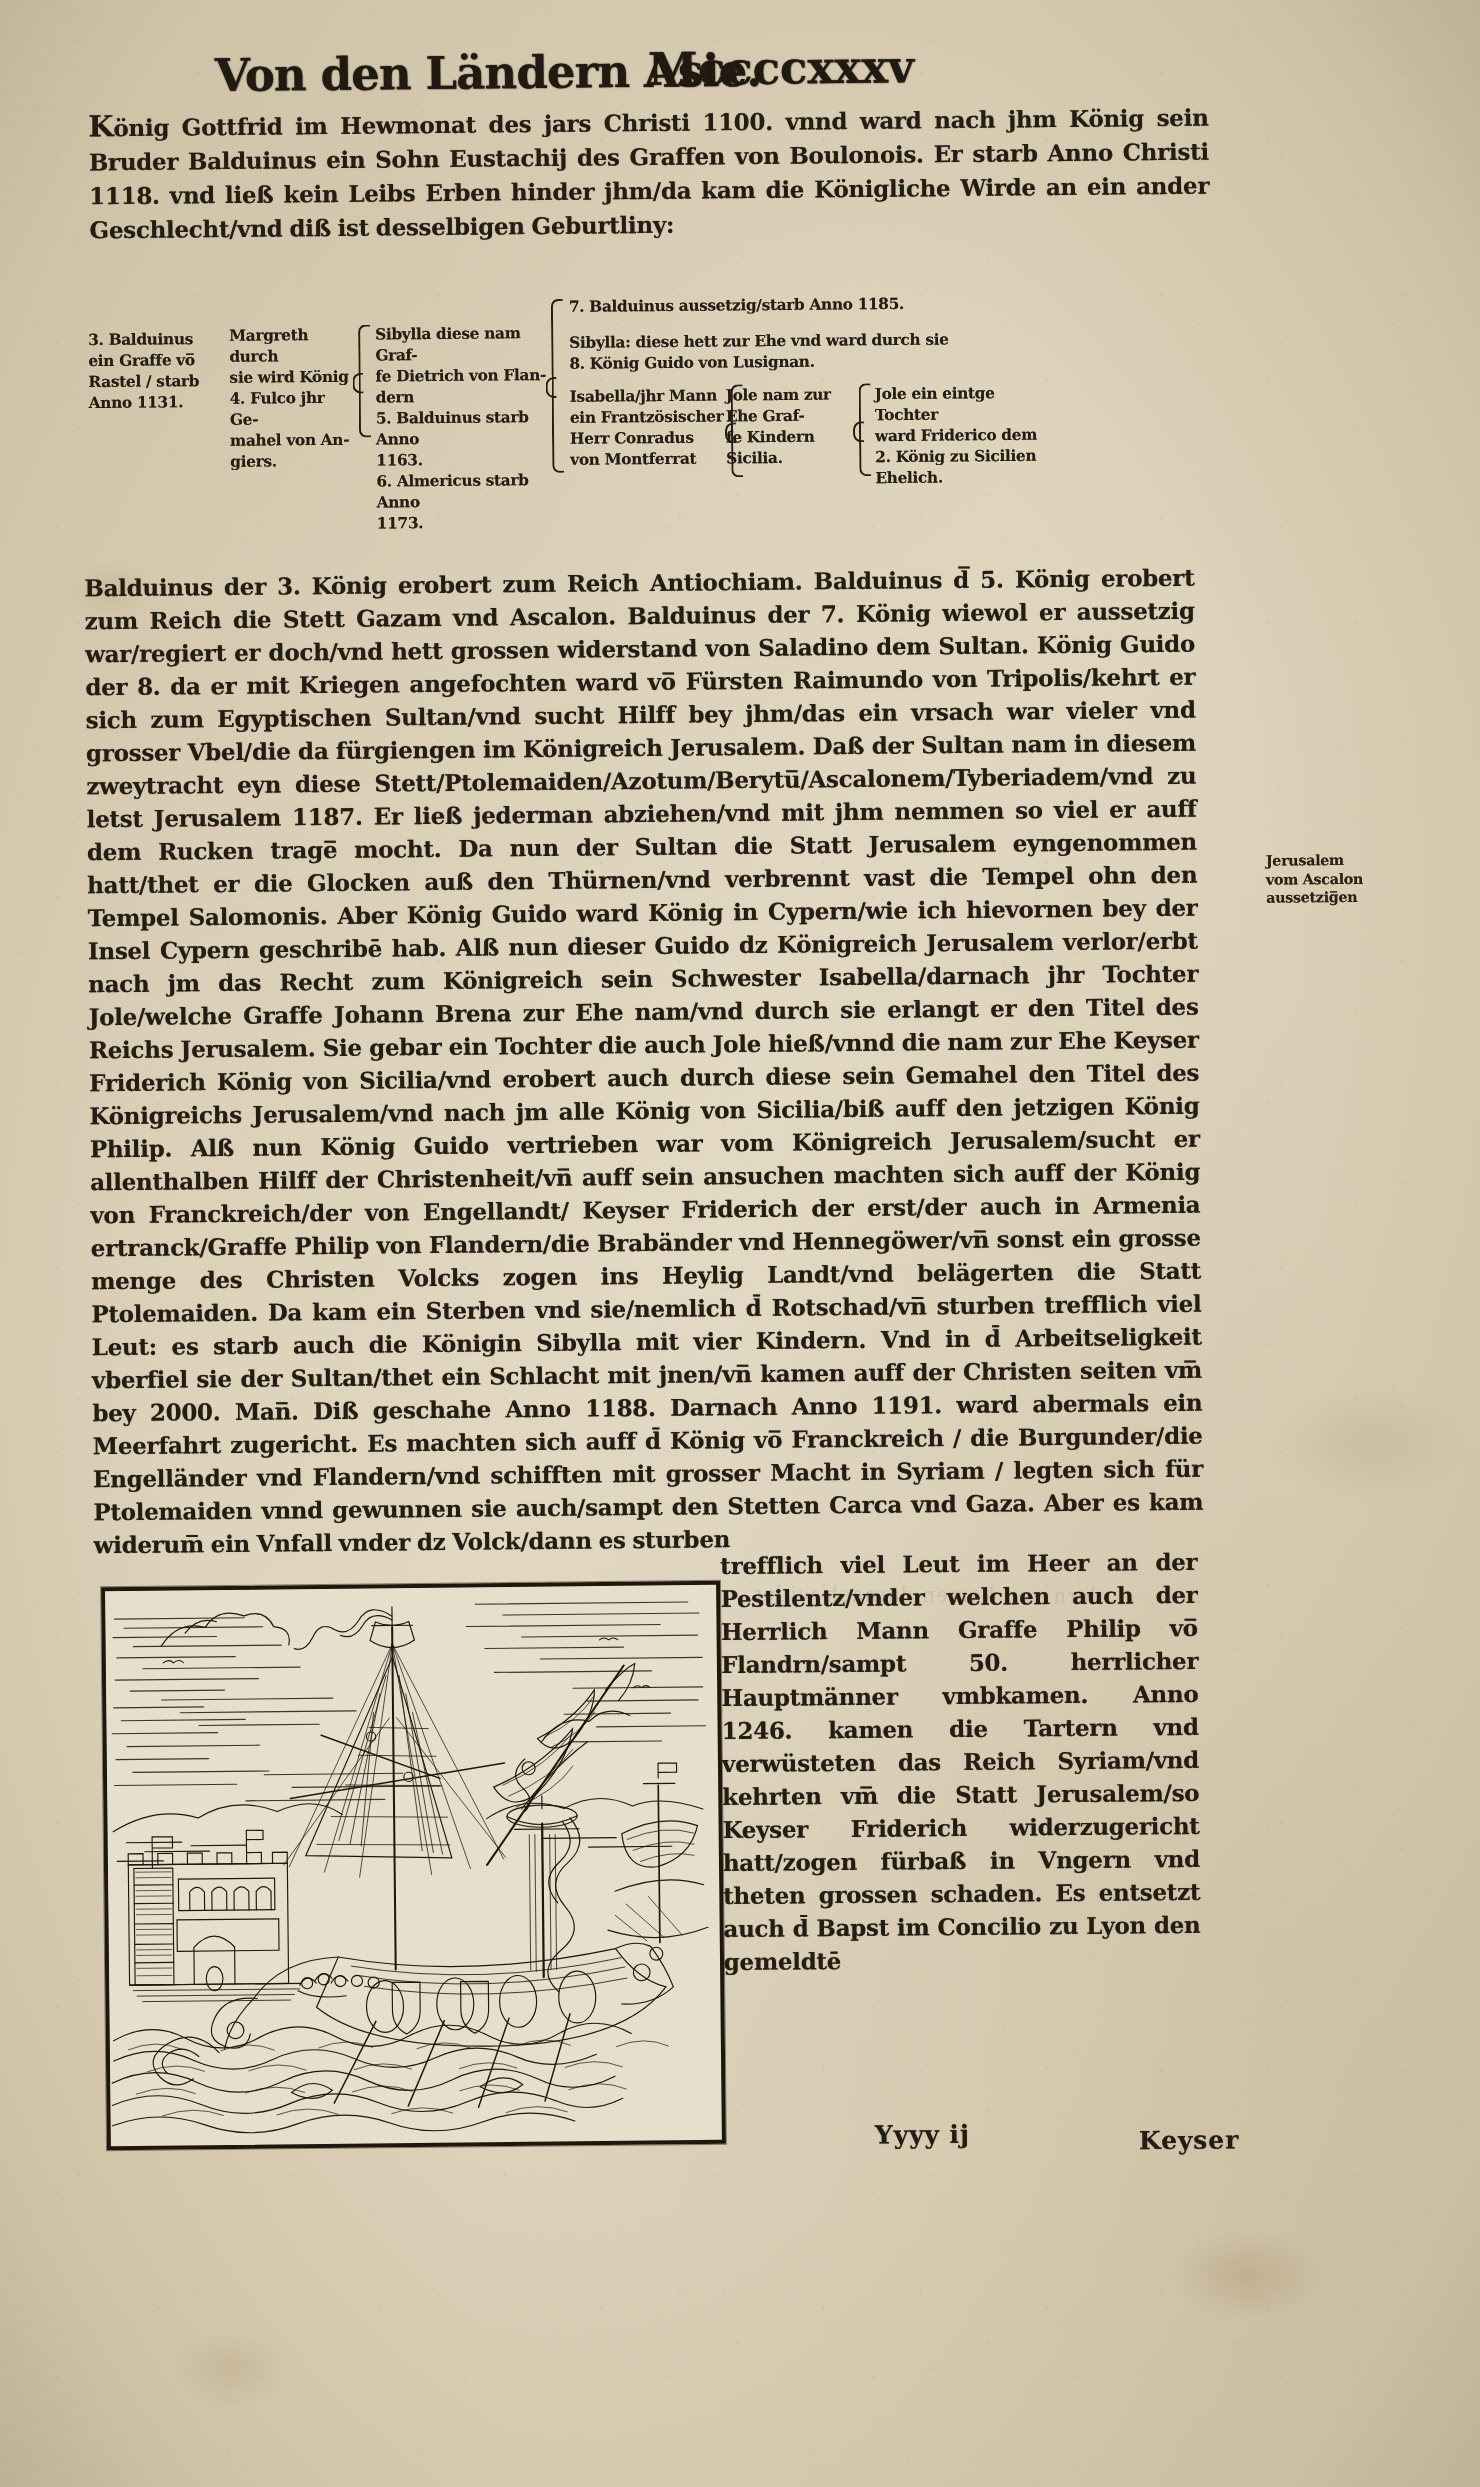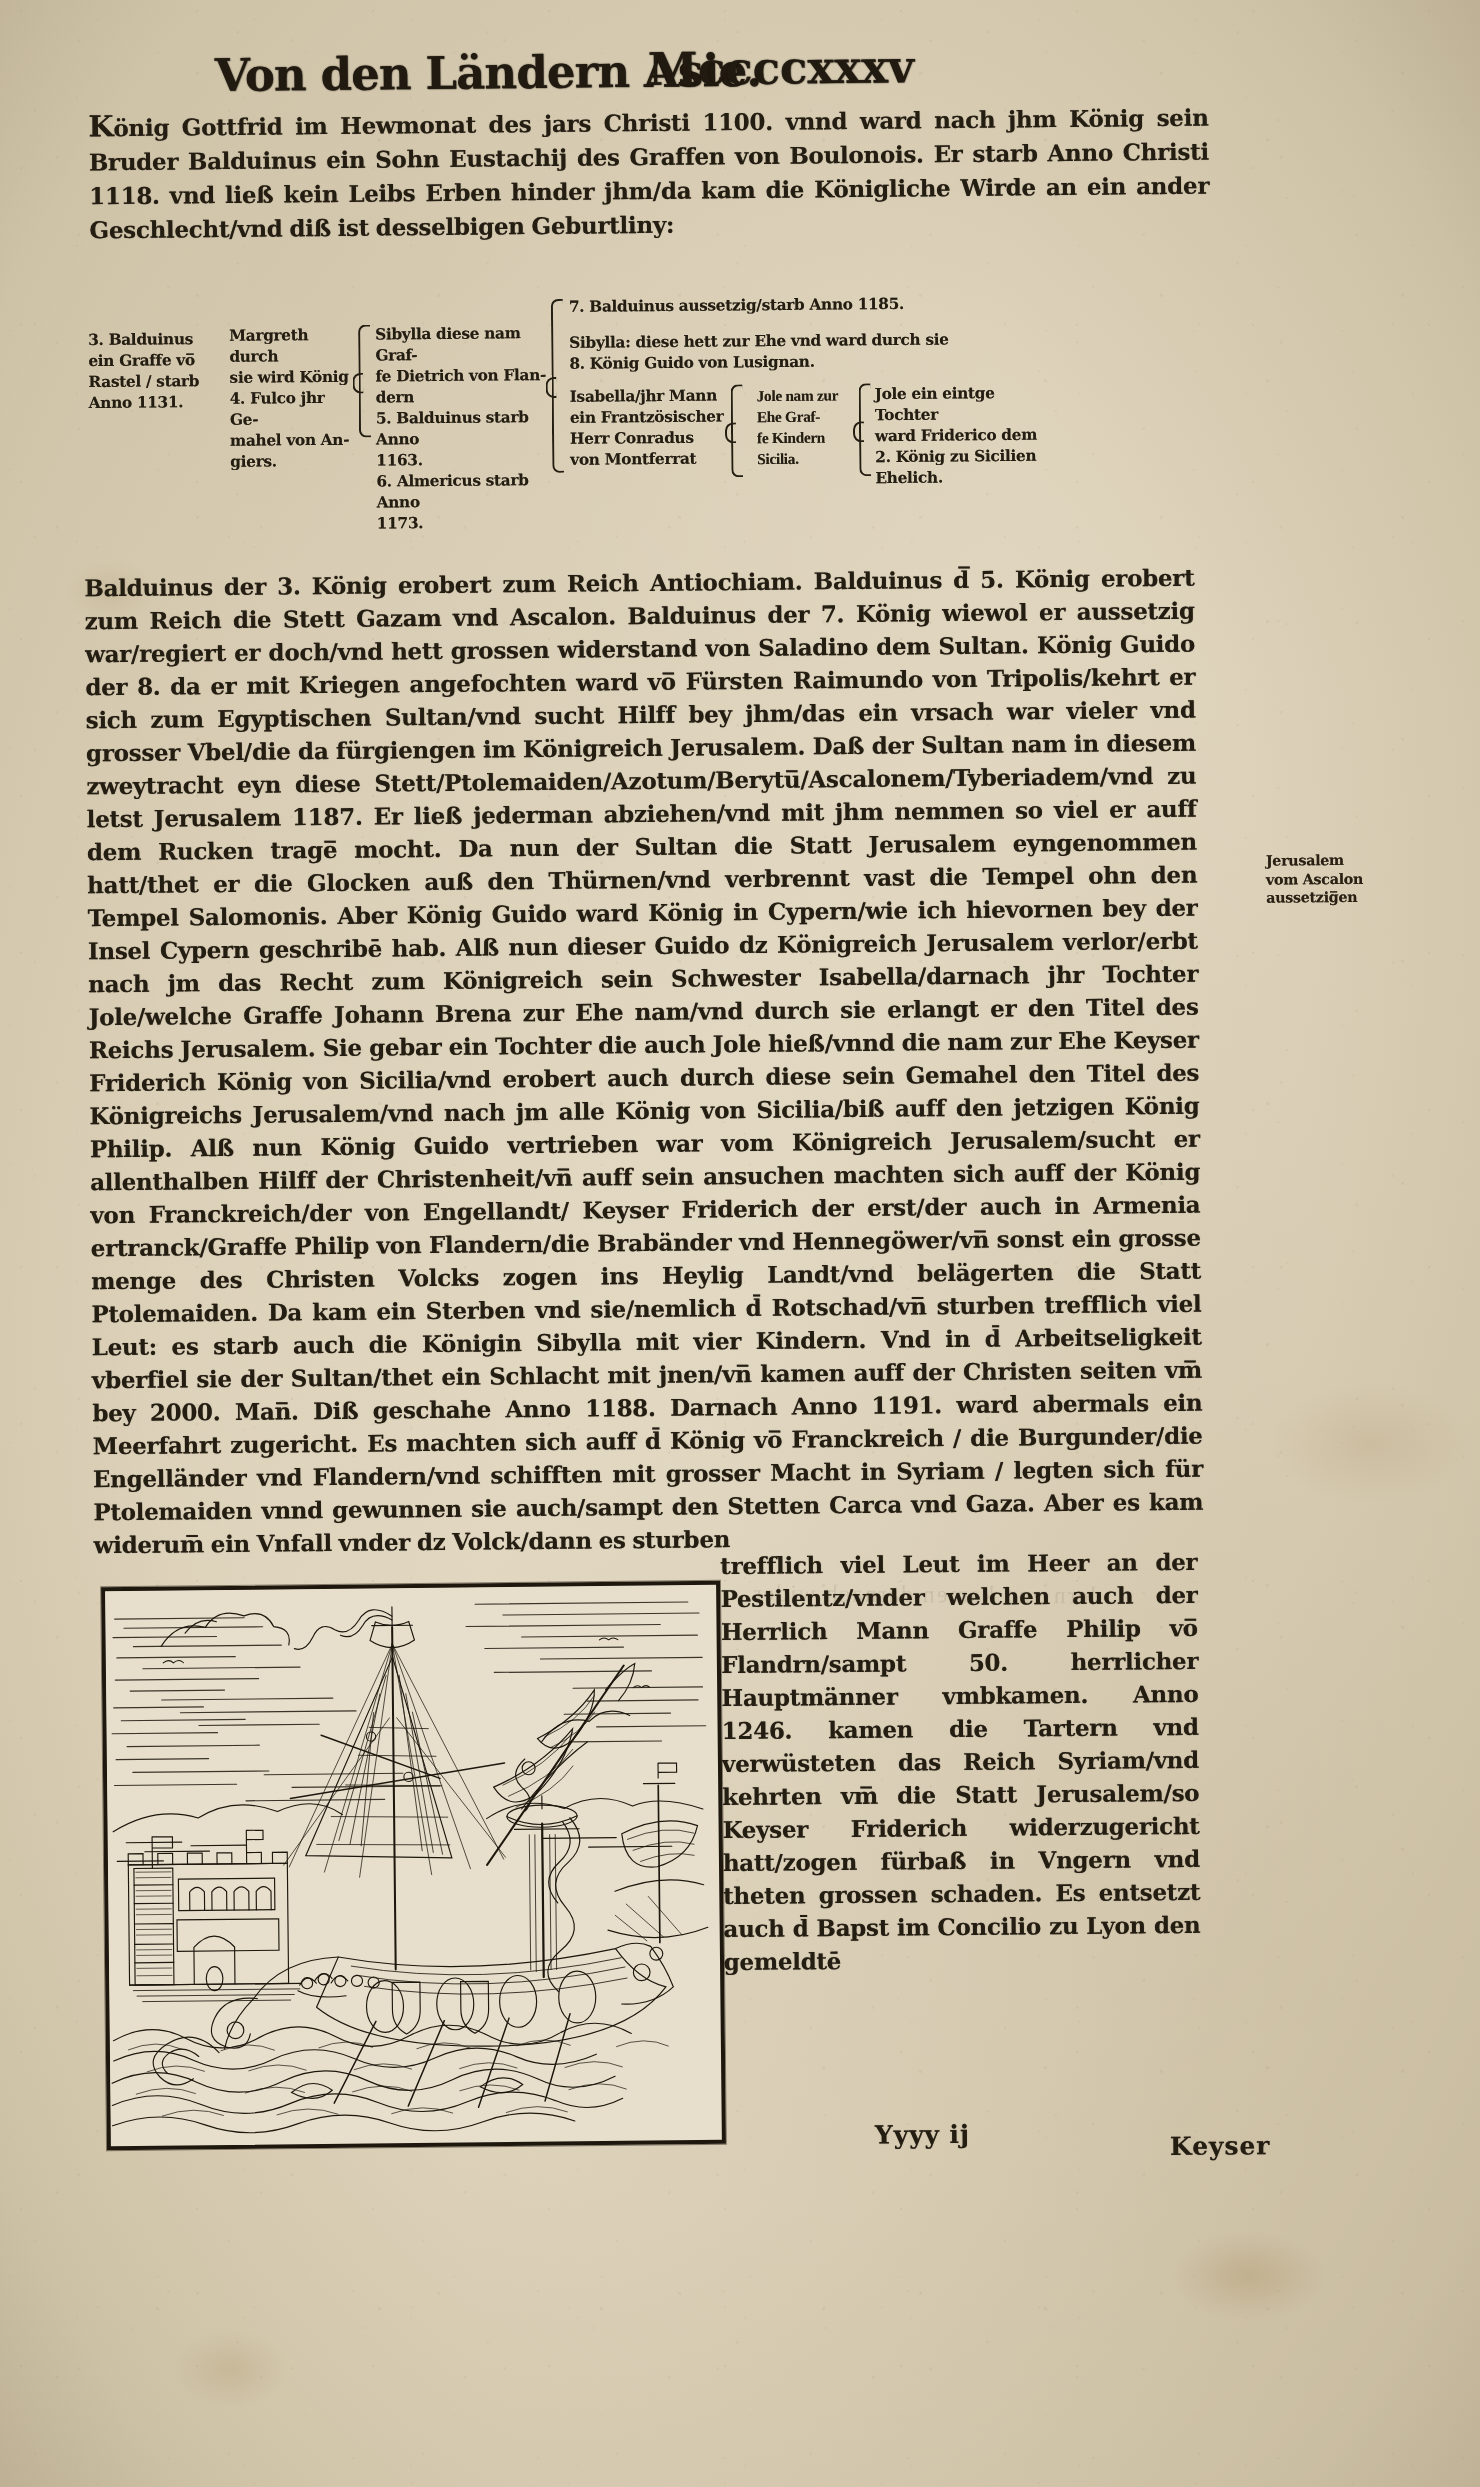--- a/index.html
+++ b/index.html
@@ -153,21 +153,21 @@
 
   
   #signature{
     position:absolute;left:861px;top:2119px;width:389px;height:48px;
     transform:rotate(-0.5deg);
     font-family:"DejaVu Serif",serif;font-weight:700;color:#241d12;
     font-size:25px;letter-spacing:0.9px;
     text-shadow:0 0 0.8px rgba(25,18,8,.55);
   }
   #sig-mark{position:absolute;left:14px;top:0;}
-  #sig-catch{position:absolute;left:278px;top:14px;margin-left:31px;}
+  #sig-catch{position:absolute;left:278px;top:8px;}
 </style>
 </head>
 <body>
 
 <div id="page">
 
   <div id="grain"></div>
   <div id="stains"></div>
 
   <div id="showthrough">dern vnd kamen darnach wider</div>
@@ -221,21 +221,21 @@
 
     <div class="gx" style="left:481px;top:81px;width:157px;">
       <div>Isabella/jhr Mann</div>
       <div>ein  Frantzösischer</div>
       <div>Herr  Conradus</div>
       <div>von Montferrat</div>
     </div>
 
     <div class="brace mid" style="left:642px;top:80px;height:89px;"></div>
 
-    <div class="gx" style="left:668px;top:81px;width:107px;font-family:Liberation Serif, serif;">
+    <div class="gx" style="left:637px;top:81px;width:107px;">
       <div>Jole nam zur</div>
       <div>Ehe Graf-</div>
       <div>fe Kindern</div>
       <div>Sicilia.</div>
     </div>
 
     <div class="brace mid" style="left:770px;top:80px;height:89px;"></div>
 
     <div class="gx" style="left:786px;top:81px;width:185px;">
       <div>Jole ein eintge Tochter</div>

